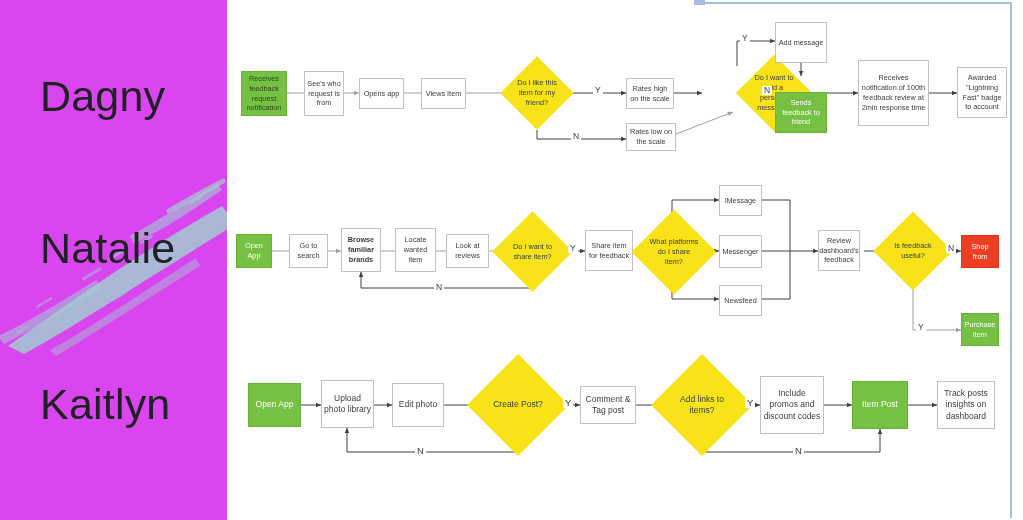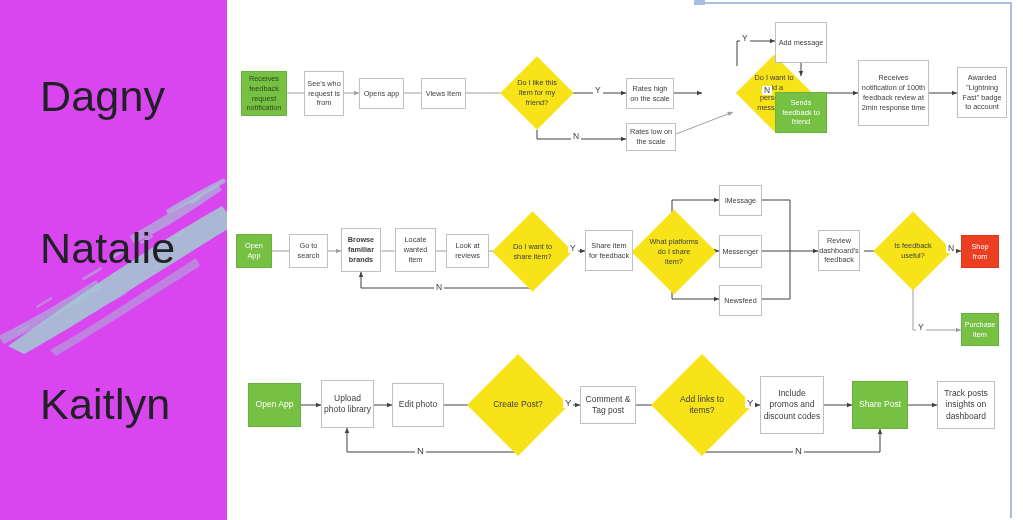--- a/index.html
+++ b/index.html
@@ -273,21 +273,21 @@
   </div>
 
   <div class="node box" style="left:580px;top:386px;width:56px;height:38px;font-size:8.5px;">Comment &amp; Tag post</div>
 
   <div class="diamond" style="left:666px;top:369px;width:72px;height:72px;">
     <div class="dshape"></div>
     <div class="dlabel" style="font-size:8.5px;">Add links to items?</div>
   </div>
 
   <div class="node box" style="left:760px;top:376px;width:64px;height:58px;font-size:8.5px;">Include promos and discount codes</div>
-  <div class="node box green" style="left:852px;top:381px;width:56px;height:48px;font-size:8.5px;">Share Post</div>
+  <div class="node box green" style="left:852px;top:381px;width:56px;height:48px;font-size:8.5px;">Item Post</div>
   <div class="node box" style="left:937px;top:381px;width:58px;height:48px;font-size:8.5px;">Track posts insights on dashboard</div>
 
   <div class="edgelabel" style="left:563px;top:398px;font-size:9.5px;">Y</div>
   <div class="edgelabel" style="left:415px;top:446px;font-size:9.5px;">N</div>
   <div class="edgelabel" style="left:745px;top:398px;font-size:9.5px;">Y</div>
   <div class="edgelabel" style="left:793px;top:446px;font-size:9.5px;">N</div>
 
   </div>
 </div>
 

